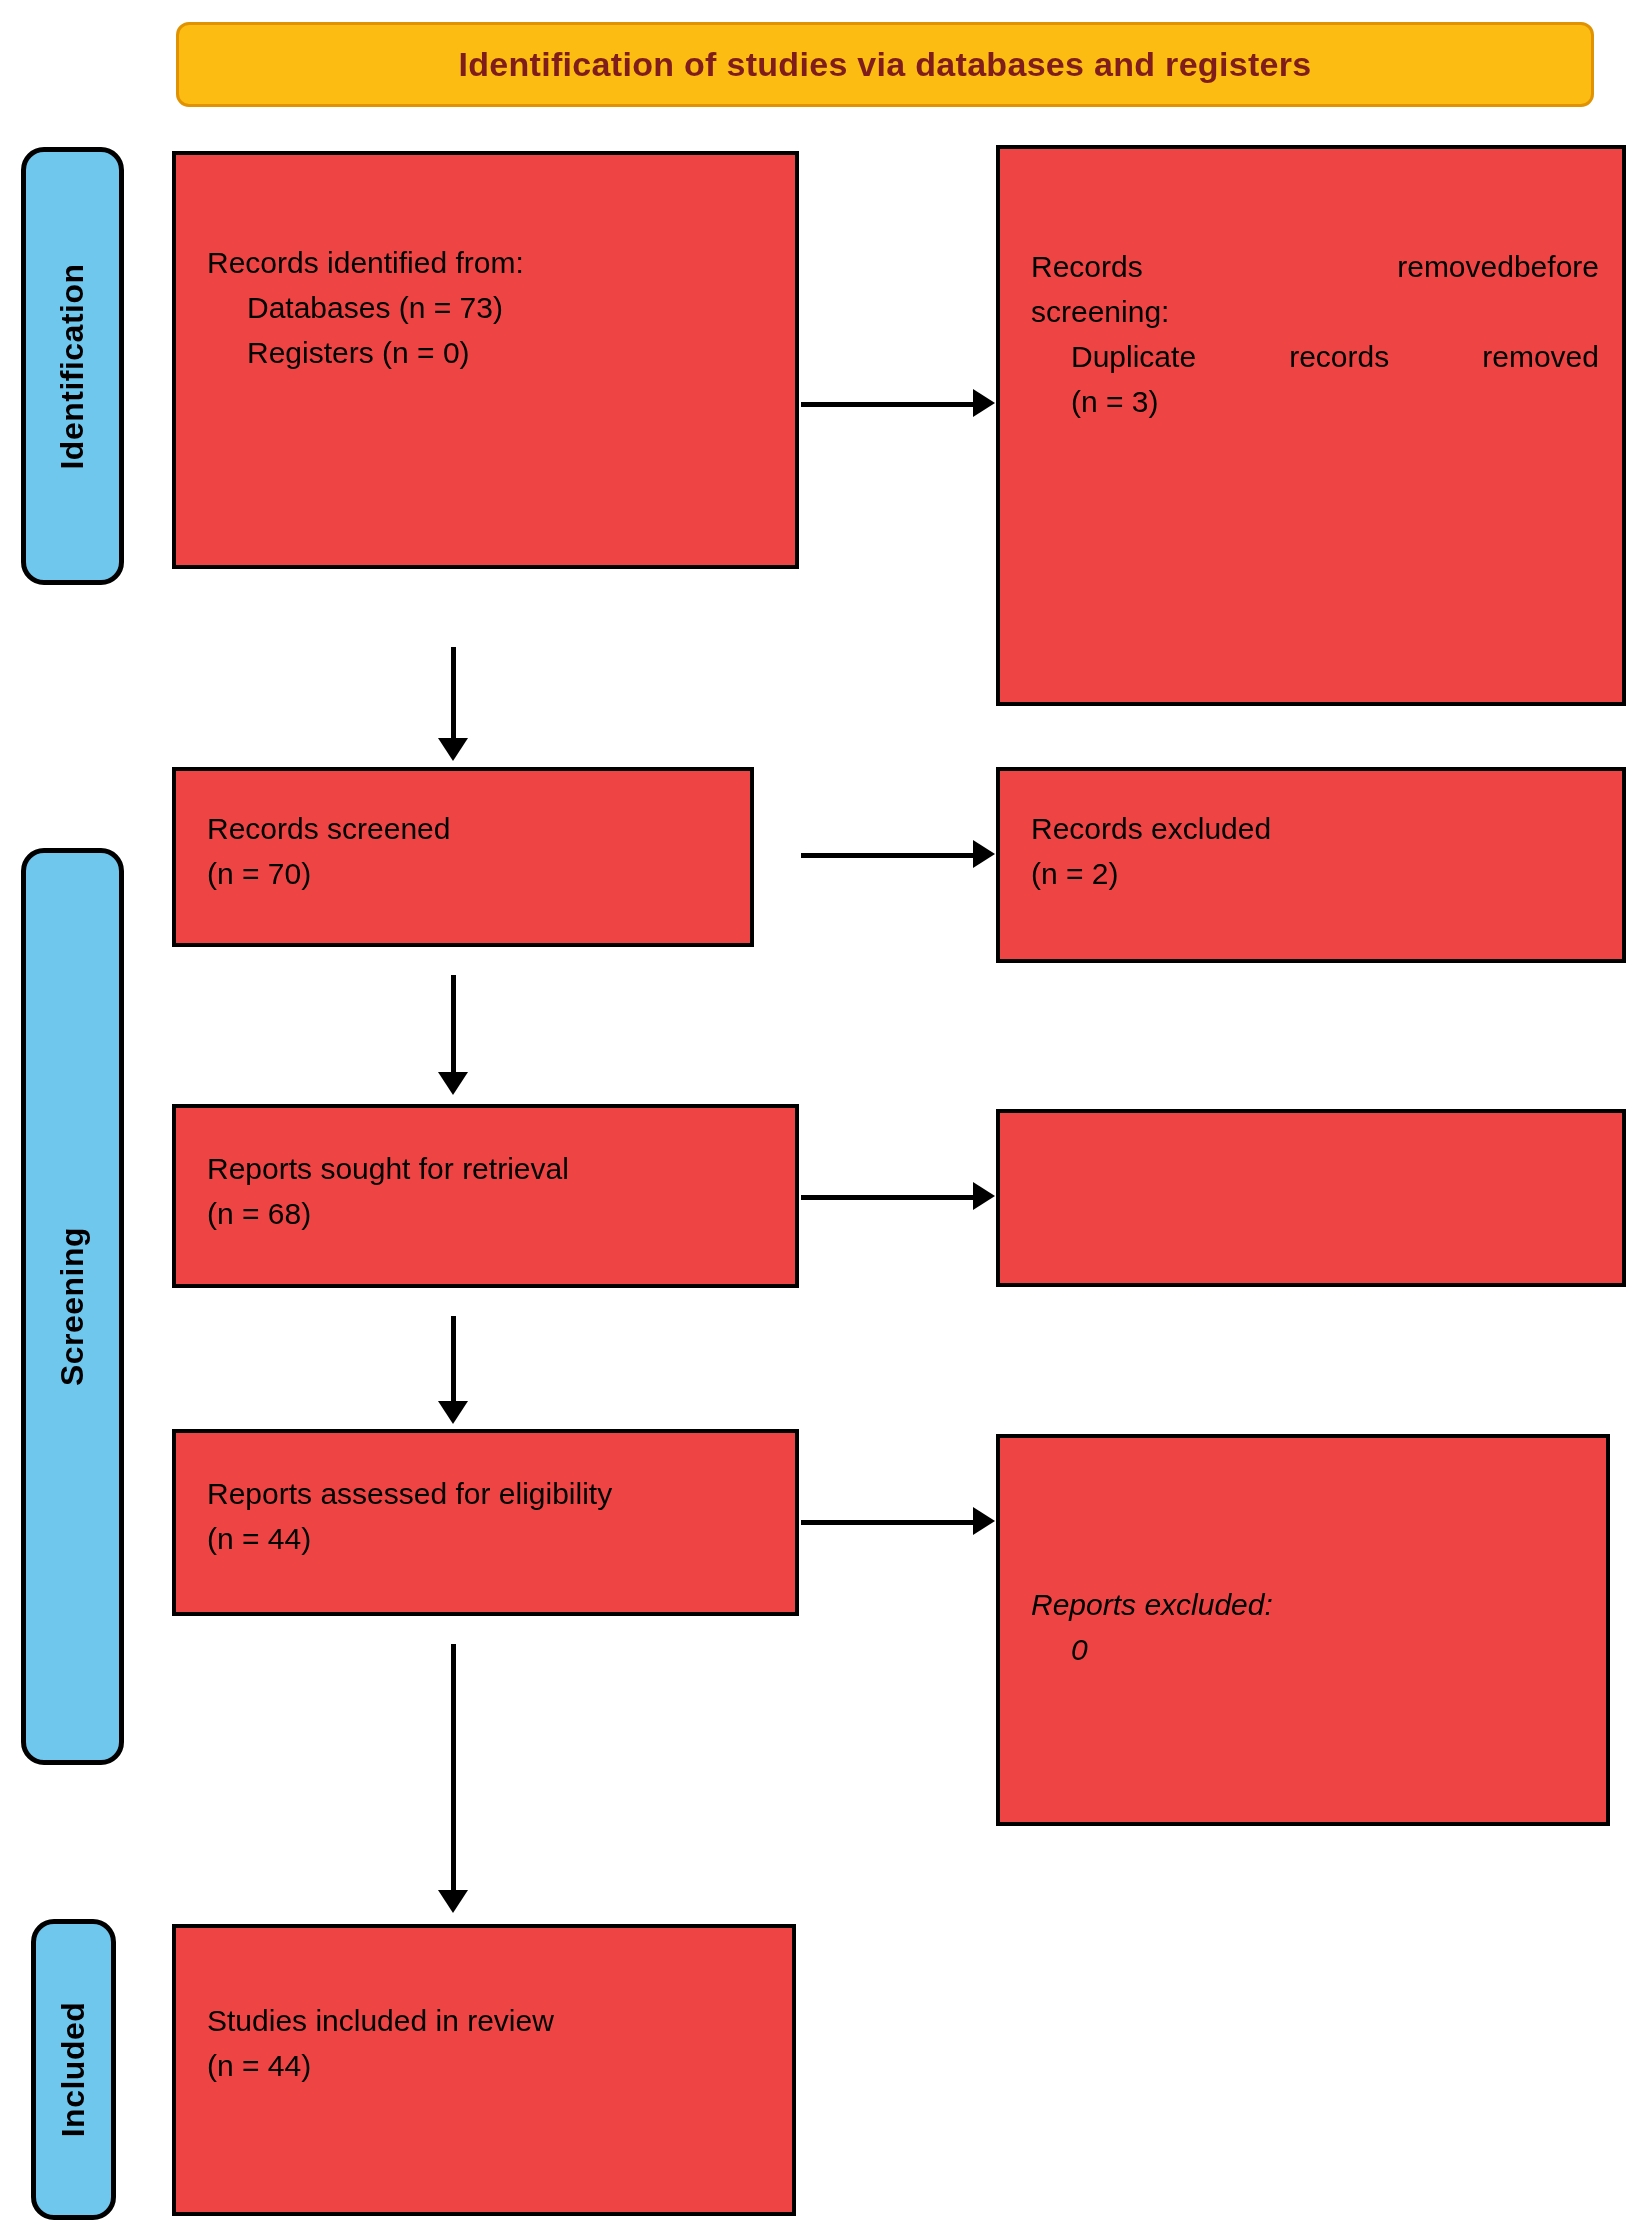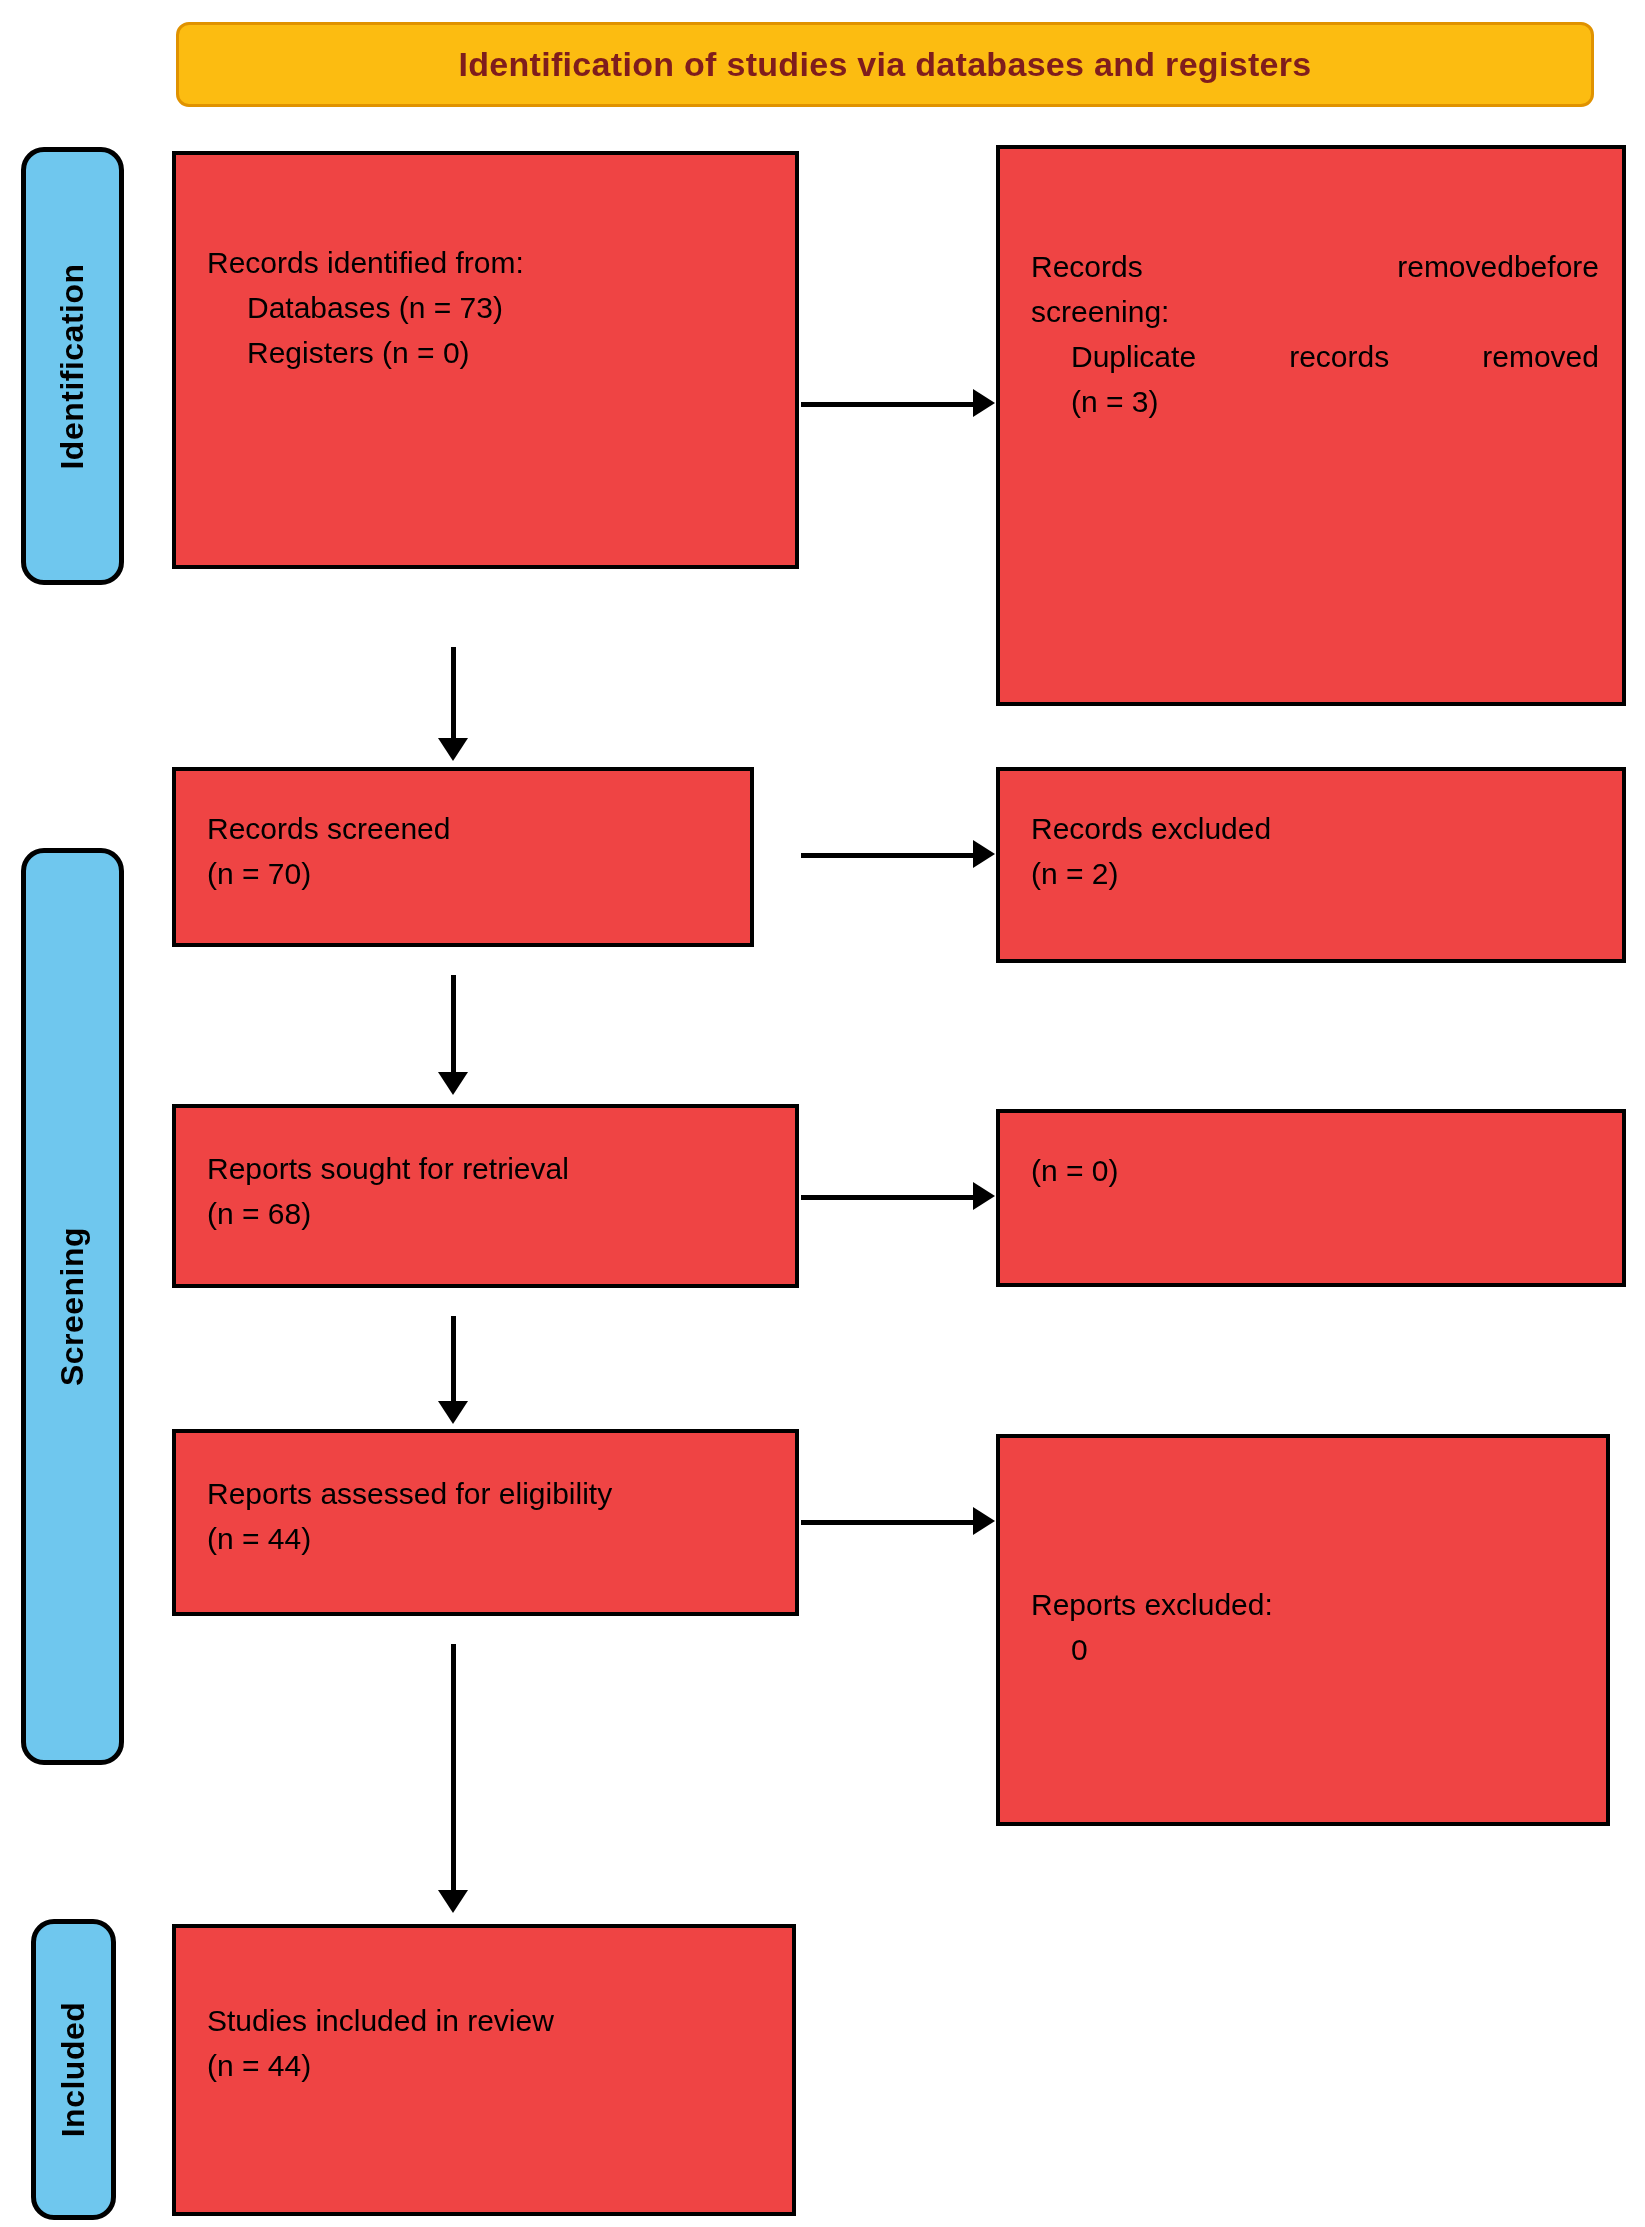--- a/index.html
+++ b/index.html
@@ -88,21 +88,21 @@
   }
 
   
   #box-identified       { left: 172px;  top: 151px;  width: 627px; height: 418px; }
   #box-removed          { left: 996px; top: 145px;  width: 630px; height: 561px; }
   #box-screened         { left: 172px;  top: 767px; width: 582px; height: 180px; }
   #box-rec-excluded     { left: 996px; top: 767px; width: 630px; height: 196px; }
   #box-sought           { left: 172px;  top: 1104px; width: 627px; height: 184px; }
   #box-not-retrieved    { left: 996px; top: 1109px; width: 630px; height: 178px; }
   #box-assessed         { left: 172px;  top: 1429px; width: 627px; height: 187px; }
-  #box-rep-excluded     { left: 996px; top: 1434px; width: 614px; height: 392px; }
+  #box-rep-excluded     { left: 996px; top: 1434px; width: 614px; height: 392px; font-style: italic; }
   #box-included         { left: 172px;  top: 1924px; width: 624px; height: 292px; }
 
   
   #txt-identified    { top: 85px; }
   #txt-removed       { top: 95px; }
   #txt-screened      { top: 35px; }
   #txt-rec-excluded  { top: 35px; }
   #txt-sought        { top: 38px; }
   #txt-not-retrieved { top: 35px; }
   #txt-assessed      { top: 38px; }
@@ -205,21 +205,20 @@
 
   <div class="pbox" id="box-sought">
     <div class="pbox-inner" id="txt-sought">
       <div class="line">Reports sought for retrieval</div>
       <div class="line">(n = 68)</div>
     </div>
   </div>
 
   <div class="pbox" id="box-not-retrieved">
     <div class="pbox-inner" id="txt-not-retrieved">
-      <div class="line">(n = 0)</div>
     </div>
   </div>
 
   <div class="pbox" id="box-assessed">
     <div class="pbox-inner" id="txt-assessed">
       <div class="line">Reports assessed for eligibility</div>
       <div class="line">(n = 44)</div>
     </div>
   </div>
 

